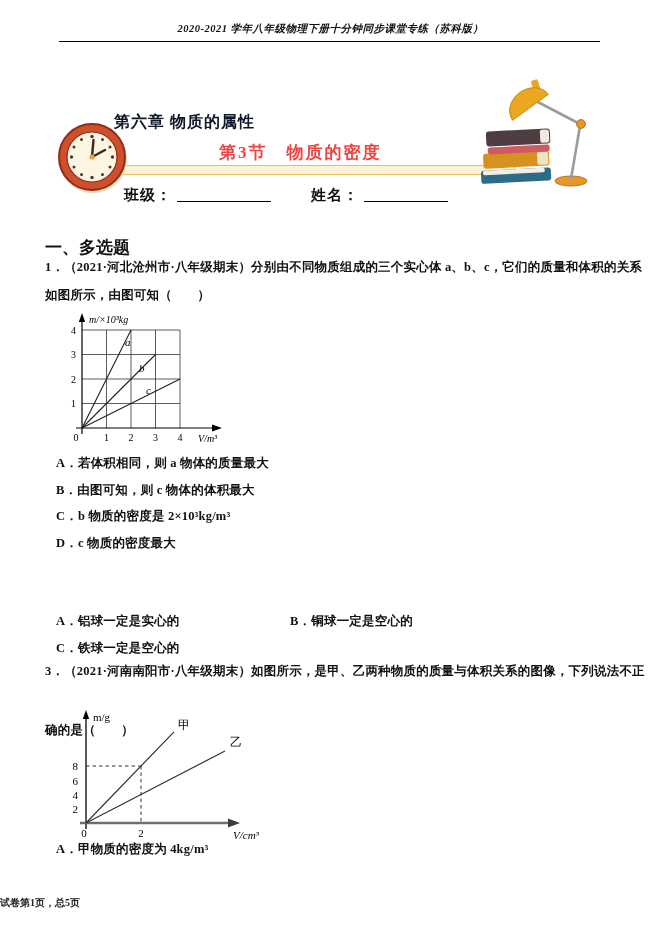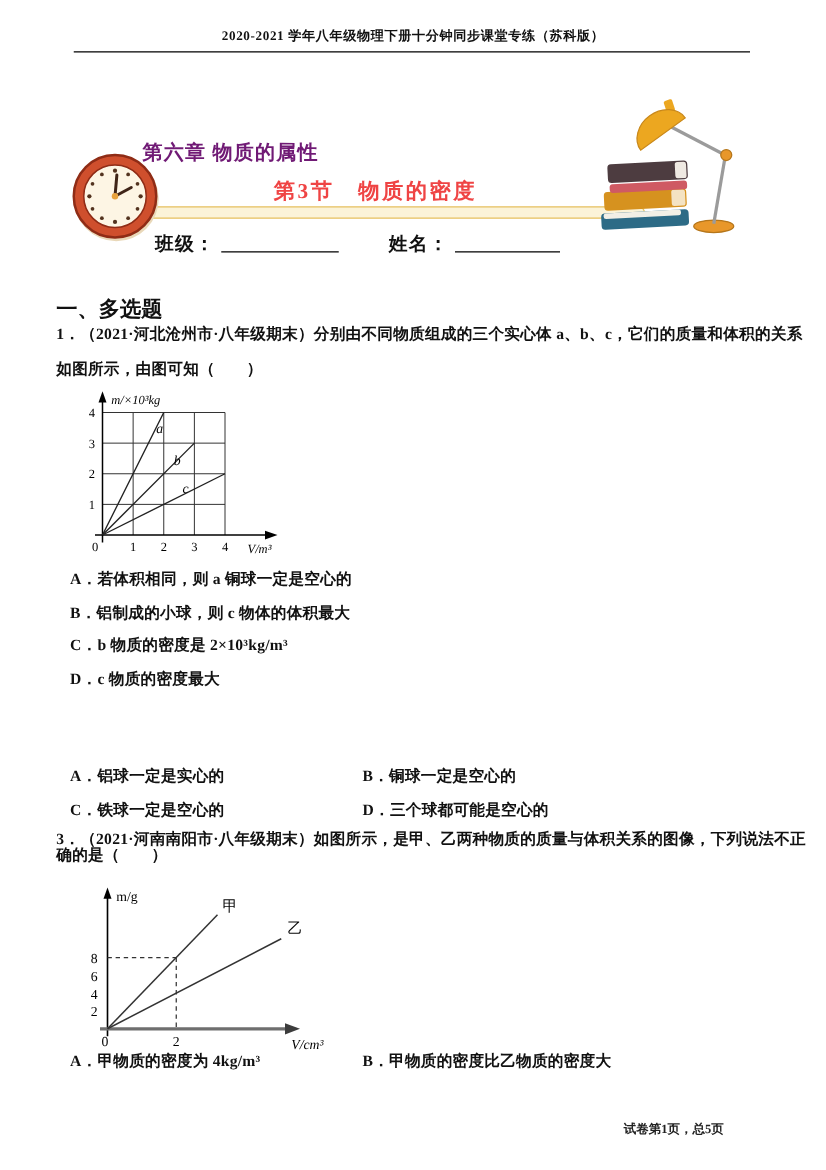--- a/index.html
+++ b/index.html
@@ -4,25 +4,25 @@
 <style>
   html,body{margin:0;padding:0;background:#9a9a9a;}
   .page{
     position:relative;width:661px;height:936px;background:#ffffff;
     margin:0 auto;overflow:hidden;color:#111;
     font-family:"Liberation Serif","DejaVu Serif",serif;
   }
   .abs{position:absolute;white-space:nowrap;}
 
   
-  .hdr-text{top:22px;left:0;width:661px;text-align:center;font-size:10.5px;font-weight:700;letter-spacing:.5px;}
+  .hdr-text{top:22px;left:0;width:661px;text-align:center;font-size:10.5px;font-weight:700;letter-spacing:.5px;font-style:italic;}
   .hdr-rule{top:41px;left:59px;width:541px;border-top:1.5px solid #000;height:0;}
 
   
-  .chapter{top:112px;left:114px;font-size:16px;font-weight:700;color:#701a75;letter-spacing:1px;font-family:Liberation Serif, serif;}
+  .chapter{top:112px;left:114px;font-size:16px;font-weight:700;color:#0f172a;letter-spacing:1px;font-family:Liberation Serif, serif;}
   .section{top:141px;left:219px;font-size:17px;font-weight:700;color:#ef4444;letter-spacing:2px;}
   .band{top:165px;left:96px;width:418px;height:8px;background:#fbf3d8;border:1.5px solid #e6c05e;border-radius:5px;}
   .clockbox{top:119px;left:55px;}
   .decoright{top:74px;left:468px;}
   .classline{top:186px;left:124px;font-size:15px;font-weight:700;letter-spacing:1px;}
   .blank{display:inline-block;border-bottom:1.6px solid #000;height:14px;vertical-align:-2px;}
   .blank-class{width:94px;margin-left:5px;margin-right:40px;}
   .blank-name{width:84px;margin-left:5px;}
 
   
@@ -31,28 +31,28 @@
   .stem{left:45px;}
   .it{font-style:italic;}
   .sub{font-size:8px;vertical-align:-2.5px;}
 
   #q1l1{top:259px;} #q1l2{top:287px;}
   #q1oA{top:455px;left:56px;} #q1oB{top:482px;left:56px;}
   #q1oC{top:508px;left:56px;} #q1oD{top:535px;left:56px;text-align:right;}
   #q2l1{top:558px;} #q2l2{top:586px;}
   #q2oA{top:613px;left:56px;} #q2oB{top:613px;left:290px;}
   #q2oC{top:640px;left:56px;text-align:center;} #q2oD{top:640px;left:290px;}
-  #q3l1{top:663px;} #q3l2{top:676px;}
+  #q3l1{top:663px;} #q3l2{top:722px;}
   #q3oA{top:841px;left:56px;} #q3oB{top:841px;left:290px;}
 
   #chart1{top:310px;left:52px;}
   #chart2{top:703px;left:44px;}
   svg text{font-family:"Liberation Serif","DejaVu Serif",serif;}
 
-  .footer{top:896px;left:0;width:579px;text-align:right;font-size:10px;font-weight:600;color:#222;}
+  .footer{top:896px;left:0;width:579px;text-align:left;font-size:10px;font-weight:600;color:#222;}
 </style>
 </head>
 <body>
 
 <div class="page">
 
   <div class="abs hdr-text">2020-2021 学年八年级物理下册十分钟同步课堂专练（苏科版）</div>
   <div class="abs hdr-rule"></div>
 
   <div class="abs band"></div>
@@ -163,30 +163,29 @@
       <text x="24" y="97" text-anchor="end">1</text>
       <text x="24" y="72.5" text-anchor="end">2</text>
       <text x="24" y="48" text-anchor="end">3</text>
       <text x="24" y="23.5" text-anchor="end">4</text>
     </g>
 
     <text x="37" y="13" font-size="10" font-style="italic">m/×10³kg</text>
     <text x="146" y="132" font-size="10" font-style="italic">V/m³</text>
   </svg>
 
-  <div class="abs opt" id="q1oA">A．若体积相同，则 a 铜球一定是空心的</div>
-  <div class="abs opt" id="q1oB">B．铝制成的小球，则 c 物体的体积最大</div>
+  <div class="abs opt" id="q1oA">A．若体积相同，则 a 物体的质量最大</div>
+  <div class="abs opt" id="q1oB">B．由图可知，则 c 物体的体积最大</div>
   <div class="abs opt" id="q1oC">C．b 物质的密度是 2×10³kg/m³</div>
   <div class="abs opt" id="q1oD">D．c 物质的密度最大</div>
 
 
   <div class="abs opt" id="q2oA">A．铝球一定是实心的</div>
   <div class="abs opt" id="q2oB">B．铜球一定是空心的</div>
   <div class="abs opt" id="q2oC">C．铁球一定是空心的</div>
-  <div class="abs opt" id="q2oD">D．三个球都可能是空心的</div>
 
   <div class="abs stem" id="q3l1">3．（2021·河南南阳市·八年级期末）如图所示，是甲、乙两种物质的质量与体积关系的图像，下列说法不正</div>
   <div class="abs stem" id="q3l2">确的是（　　）</div>
 
   <svg class="abs" id="chart2" width="215" height="140" viewBox="0 0 215 140">
 
     <line x1="42" y1="126" x2="42" y2="14" stroke="#000" stroke-width="1.3"></line>
     <polygon points="42,7 38.8,16 45.2,16" fill="#000"></polygon>
     <line x1="36" y1="120" x2="186" y2="120" stroke="#6e6e6e" stroke-width="2.6"></line>
     <polygon points="196,120 184,115.5 184,124.5" fill="#3c3c3c"></polygon>
@@ -209,17 +208,16 @@
       <text x="34" y="110" text-anchor="end">2</text>
       <text x="40" y="134" text-anchor="middle">0</text>
       <text x="97" y="134" text-anchor="middle">2</text>
     </g>
 
     <text x="49" y="18" font-size="11">m/g</text>
     <text x="189" y="136" font-size="11" font-style="italic">V/cm³</text>
   </svg>
 
   <div class="abs opt" id="q3oA">A．甲物质的密度为 4kg/m³</div>
-  <div class="abs opt" id="q3oB">B．甲物质的密度比乙物质的密度大</div>
 
   <div class="abs footer">试卷第1页，总5页</div>
 
 </div>
 
 </body></html>

